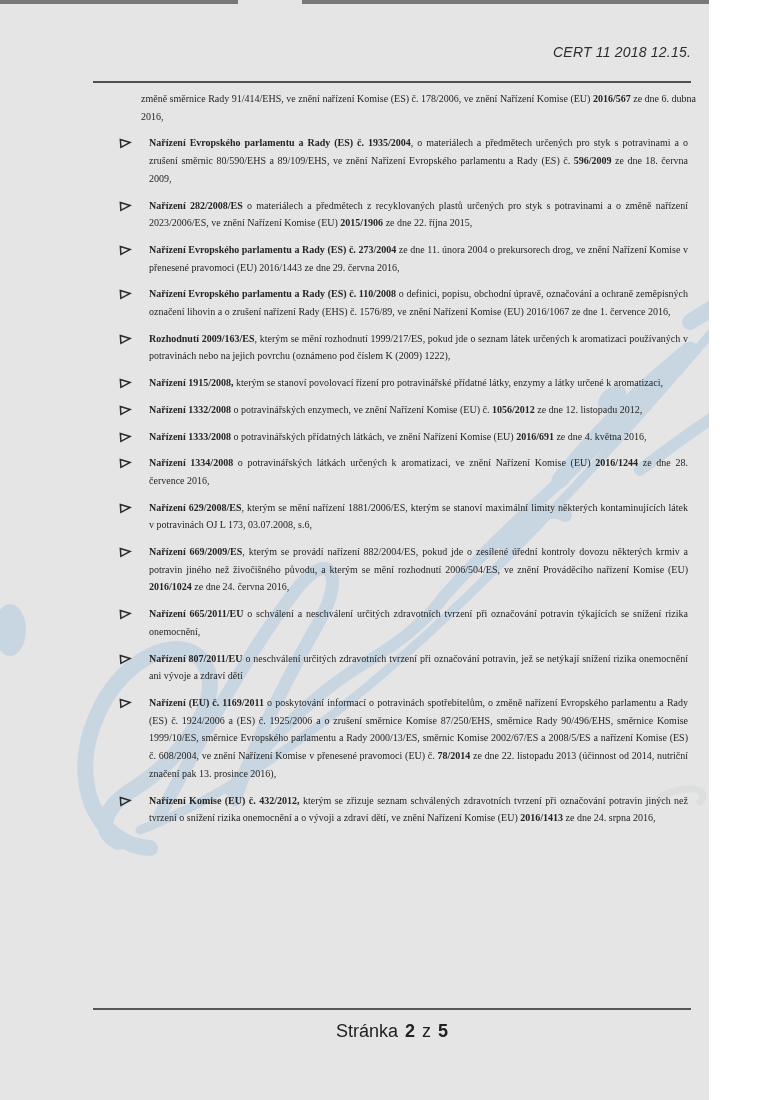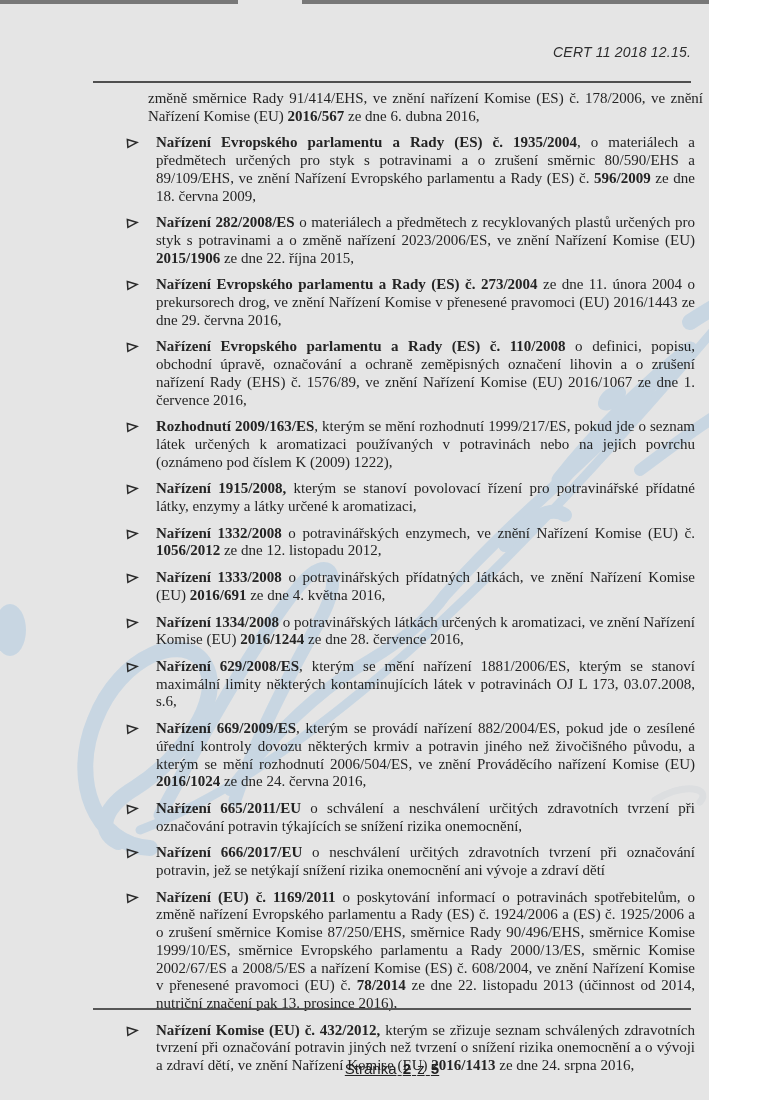--- a/index.html
+++ b/index.html
@@ -17,32 +17,32 @@
   .header{
     position:absolute;top:44px;left:93px;width:598px;text-align:right;z-index:2;
     font-family:"Liberation Sans",sans-serif;font-style:italic;font-size:14px;
     letter-spacing:.2px;color:#2d2d2d;
   }
   .rule{position:absolute;left:93px;width:598px;background:#4f4f4f;z-index:2;}
   .rule.header-rule{top:81px;height:2px;}
   .rule.footer-rule{top:1008px;height:1.5px;background:#565656;}
   
   .content{
-    position:absolute;left:126px;top:90px;width:577px;z-index:1;
-    font-size:15px;line-height:17.7px;text-align:justify;font-family:Liberation Serif, serif;
+    position:absolute;left:119px;top:90px;width:577px;z-index:1;
+    font-size:10px;line-height:17.7px;text-align:justify;font-family:Liberation Serif, serif;
   }
   .intro{margin:0 0 9px 0;padding-left:22px;}
   .list-item{position:relative;padding-left:22px;margin:0 0 9px 0;}
   .list-item .bullet{position:absolute;left:0;top:3px;}
   .item-text{margin:8px;}
   .b{font-weight:bold;}
   
   .footer{
-    position:absolute;top:1060px;left:93px;width:598px;text-align:center;z-index:2;
-    font-family:"Liberation Sans",sans-serif;font-size:15px;color:#222222;text-decoration:underline;
+    position:absolute;top:1021px;left:93px;width:598px;text-align:center;z-index:2;
+    font-family:"Liberation Sans",sans-serif;font-size:18px;color:#222222;
   }
   .footer span{margin:0 1px;}
 </style>
 </head>
 <body>
 
 <div class="page">
 
   <div class="scan-bar left"></div>
   <div class="scan-bar right"></div>
@@ -140,21 +140,21 @@
       <div class="list-item">
         <svg class="bullet" width="13" height="12" viewBox="0 0 13 12">
           <path d="M1.6 2.2 L11.2 5.8 L1.6 10 Z" fill="none" stroke="#2b2b2b" stroke-width="1.5" transform="rotate(-4 6 6)"></path>
         </svg>
         <p class="item-text"><span class="b">Nařízení 665/2011/EU</span><span> o schválení a neschválení určitých zdravotních tvrzení při označování potravin týkajících se snížení rizika onemocnění,</span></p>
       </div>
       <div class="list-item">
         <svg class="bullet" width="13" height="12" viewBox="0 0 13 12">
           <path d="M1.6 2.2 L11.2 5.8 L1.6 10 Z" fill="none" stroke="#2b2b2b" stroke-width="1.5" transform="rotate(-4 6 6)"></path>
         </svg>
-        <p class="item-text"><span class="b">Nařízení 666/2017/EU</span><span> o neschválení určitých zdravotních tvrzení při označování potravin, jež se netýkají snížení rizika onemocnění ani vývoje a zdraví dětí</span></p>
+        <p class="item-text"><span class="b">Nařízení 807/2011/EU</span><span> o neschválení určitých zdravotních tvrzení při označování potravin, jež se netýkají snížení rizika onemocnění ani vývoje a zdraví dětí</span></p>
       </div>
       <div class="list-item">
         <svg class="bullet" width="13" height="12" viewBox="0 0 13 12">
           <path d="M1.6 2.2 L11.2 5.8 L1.6 10 Z" fill="none" stroke="#2b2b2b" stroke-width="1.5" transform="rotate(-4 6 6)"></path>
         </svg>
         <p class="item-text"><span class="b">Nařízení (EU) č. 1169/2011</span><span>  o poskytování informací o potravinách spotřebitelům, o změně nařízení Evropského parlamentu a Rady (ES) č. 1924/2006 a (ES) č. 1925/2006 a o zrušení směrnice Komise 87/250/EHS, směrnice Rady 90/496/EHS, směrnice Komise 1999/10/ES, směrnice Evropského parlamentu a Rady 2000/13/ES, směrnic Komise 2002/67/ES a 2008/5/ES a nařízení Komise (ES) č. 608/2004, ve znění Nařízení Komise v přenesené pravomoci (EU) č. </span><span class="b">78/2014</span><span> ze dne 22. listopadu 2013 (účinnost od 2014, nutriční značení pak 13. prosince 2016),</span></p>
       </div>
       <div class="list-item">
         <svg class="bullet" width="13" height="12" viewBox="0 0 13 12">
           <path d="M1.6 2.2 L11.2 5.8 L1.6 10 Z" fill="none" stroke="#2b2b2b" stroke-width="1.5" transform="rotate(-4 6 6)"></path>

